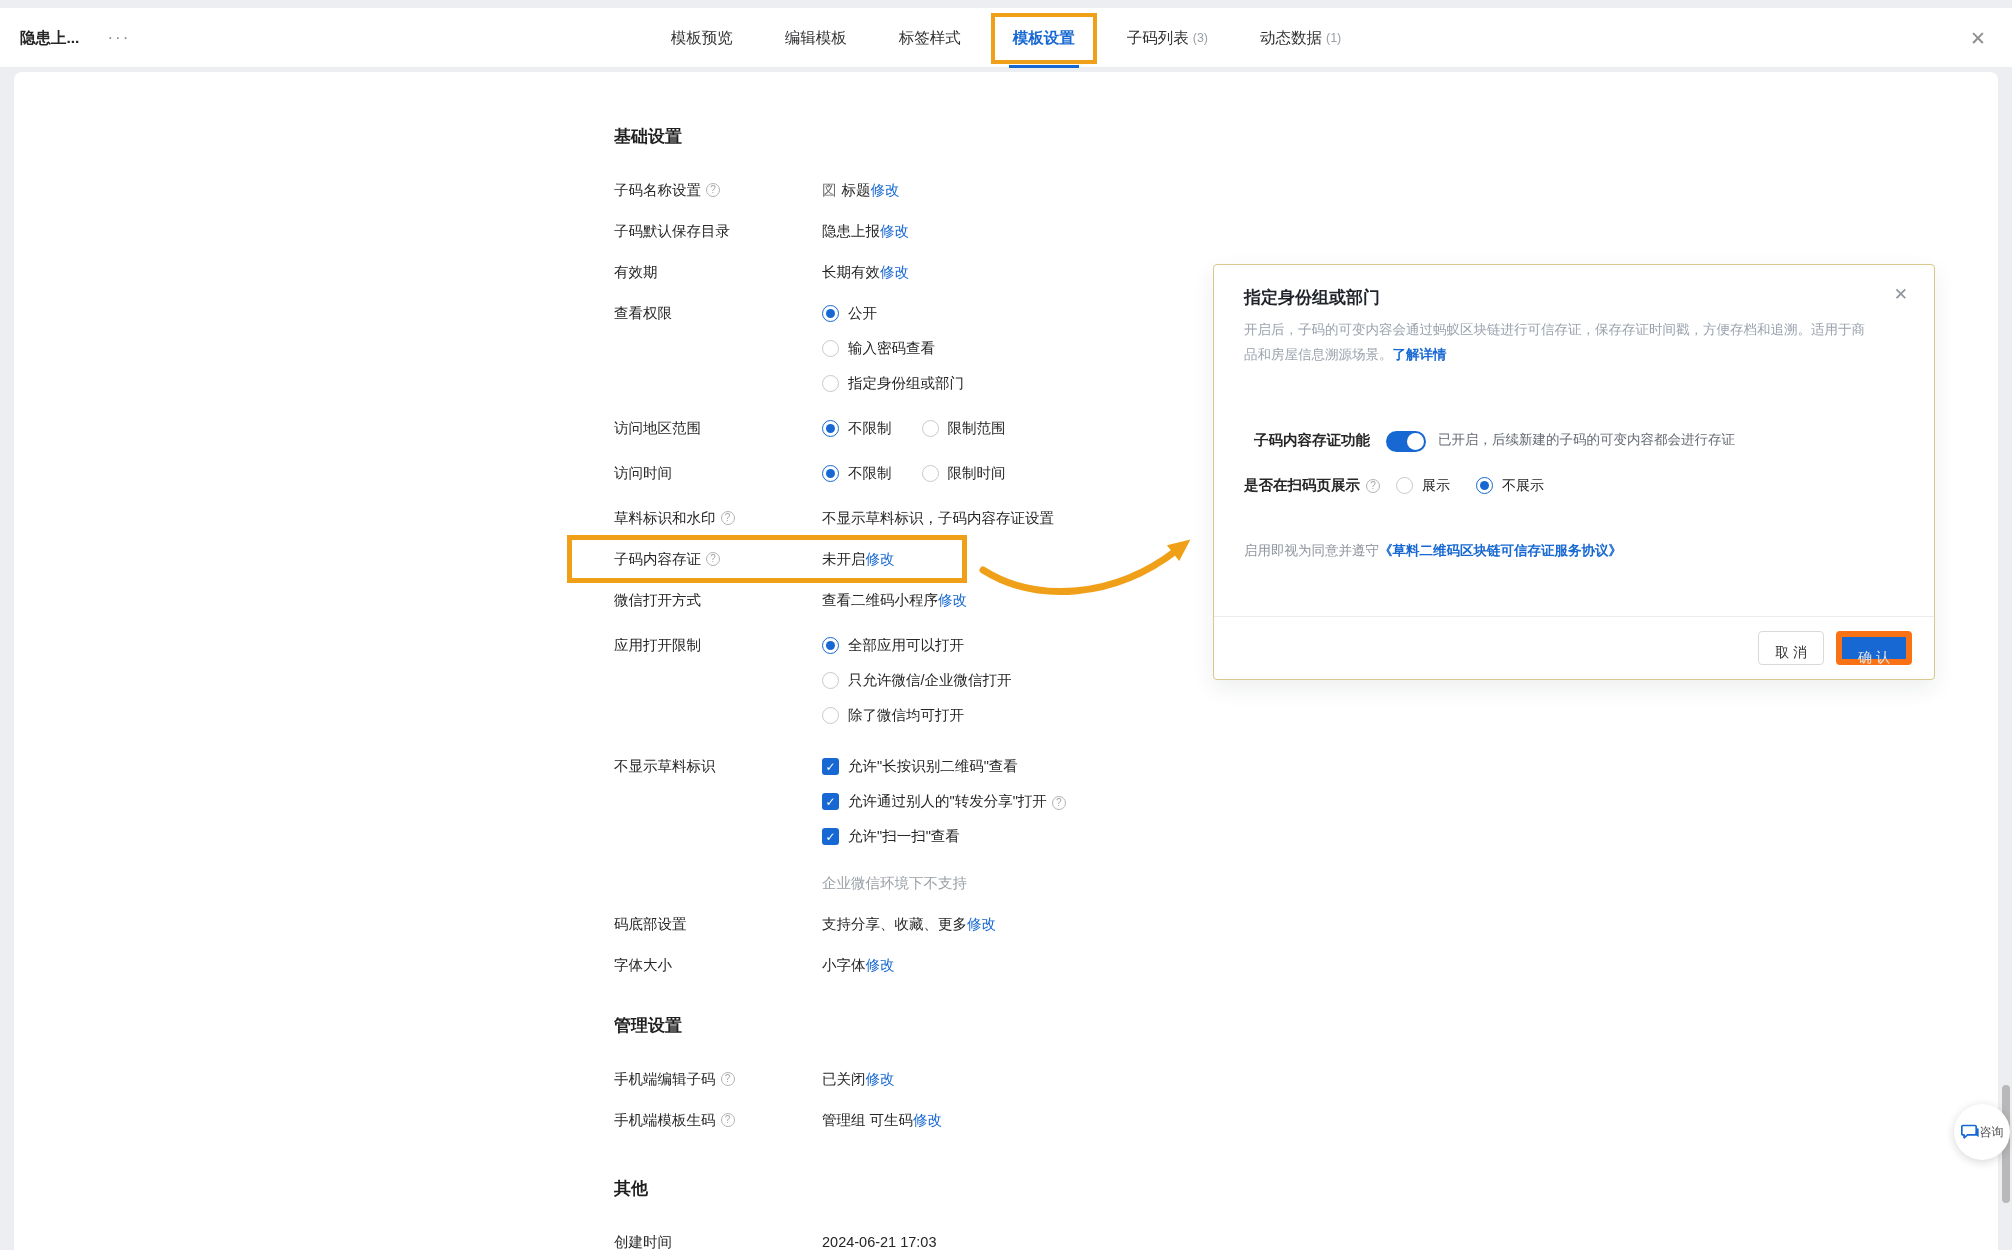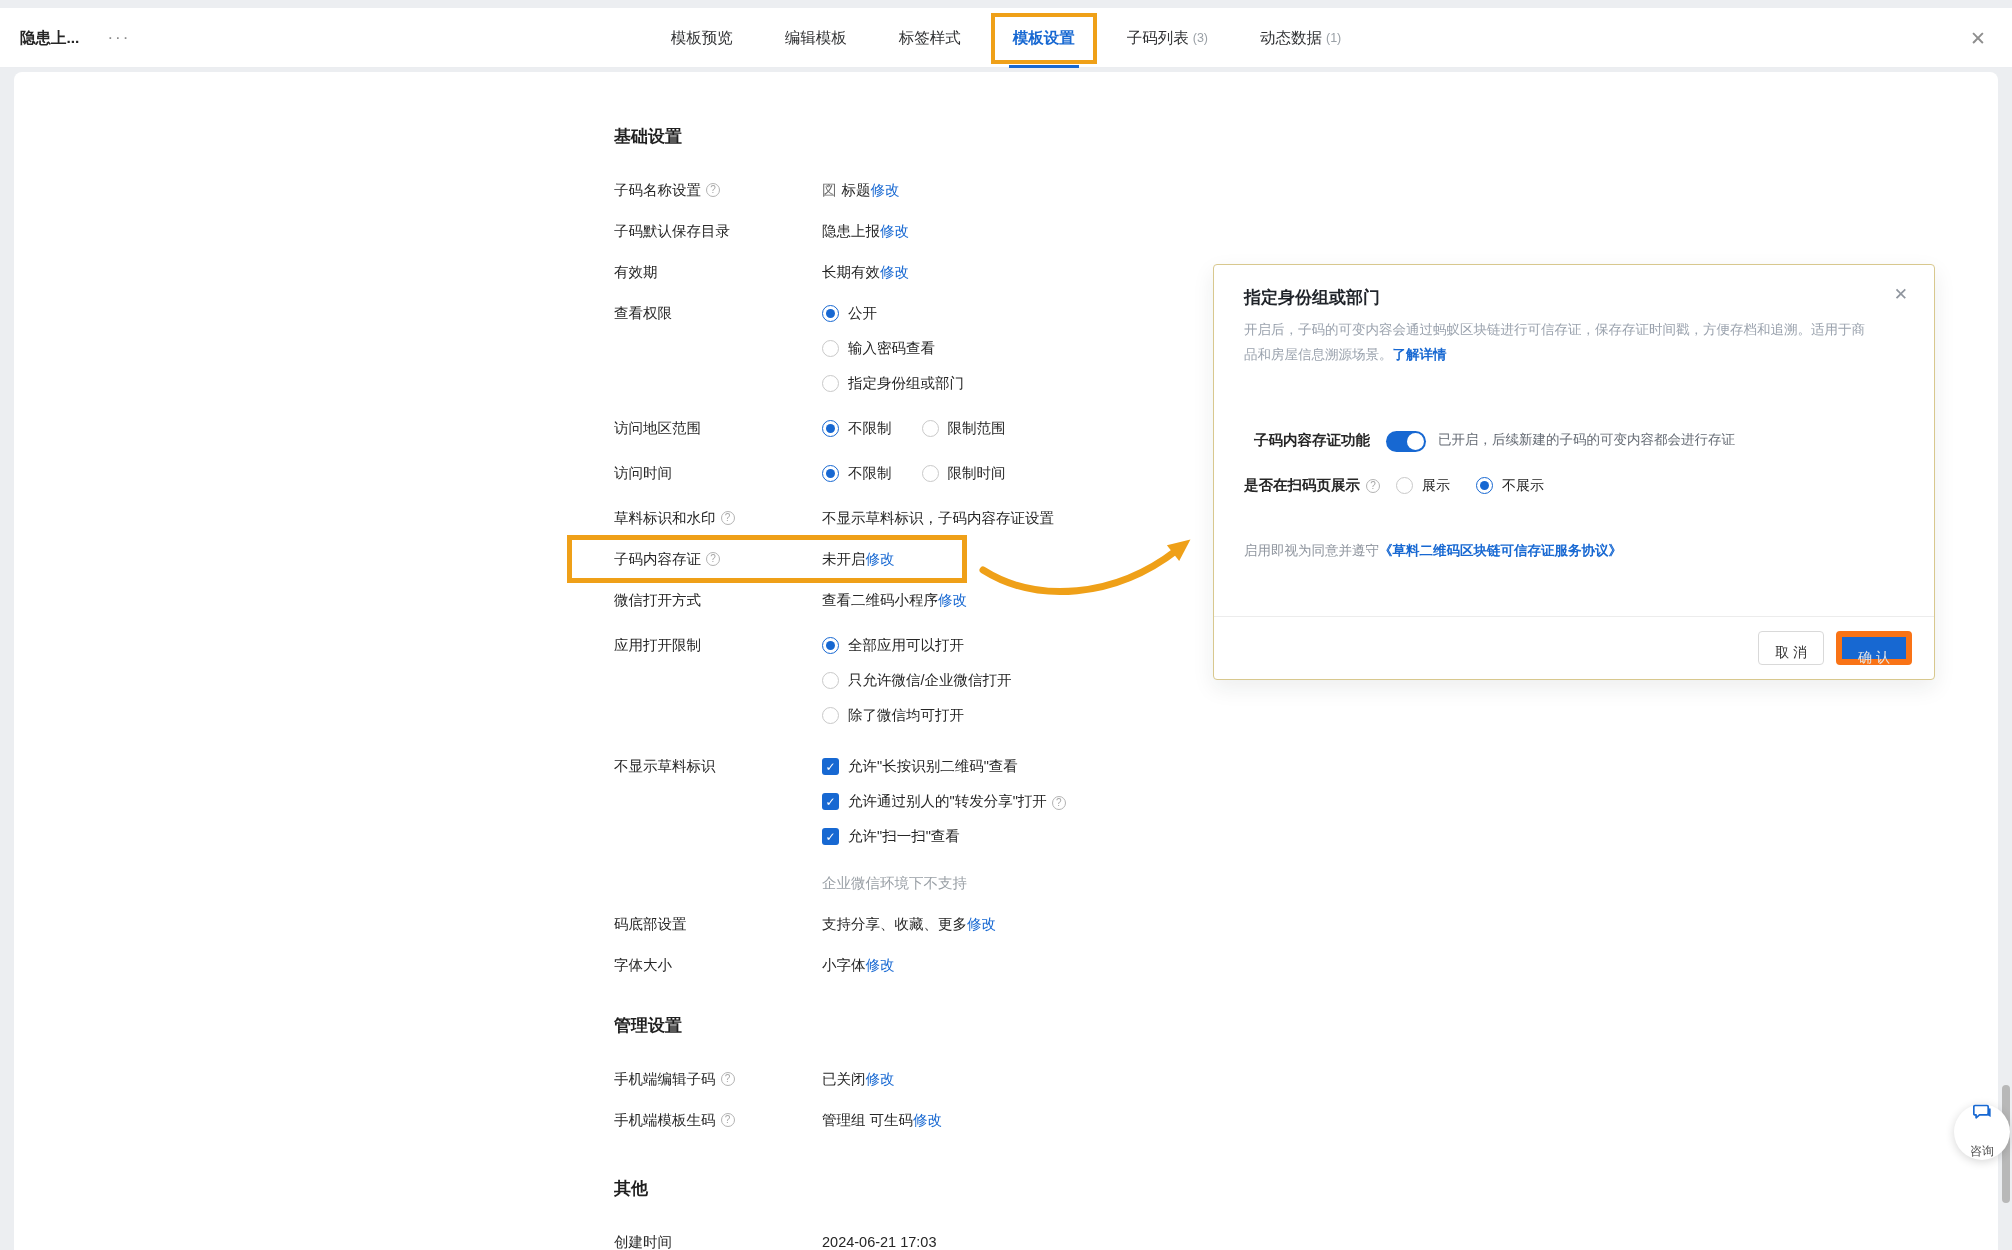--- a/index.html
+++ b/index.html
@@ -115,21 +115,21 @@
     display: flex; align-items: center; justify-content: flex-end;
     padding-right: 22px; gap: 12px;
   }
   .btn { font-size: 14px; border-radius: 4px; padding: 4px 16px; height: 34px; line-height: 32px; cursor: pointer; white-space: nowrap; }
   .btn-cancel { border: 1px solid #d9d9d9; color: #333; background: #fff; }
   .btn-confirm { background: #1768d2; border: 6px solid #f97316; color: #e5e5e5; }
   
   .consult {
     position: absolute; left: 1954px; top: 1104px; width: 56px; height: 56px;
     background: #fff; border-radius: 50%; box-shadow: 0 2px 10px rgba(0,0,0,.16);
-    display: flex; flex-direction: column; align-items: center; justify-content: space-between;
+    display: flex; flex-direction: row; align-items: center; justify-content: center;
     z-index: 9; cursor: pointer;
   }
   .consult-label { font-size: 12px; color: #4a4a4a; margin-top: 1px; }
   .scroll-thumb {
     position: absolute; right: 2px; top: 1085px; width: 8px; height: 118px;
     background: #b8b8b8; border-radius: 4px; z-index: 8; cursor: pointer;
   }
 </style>
 </head>
 <body>

